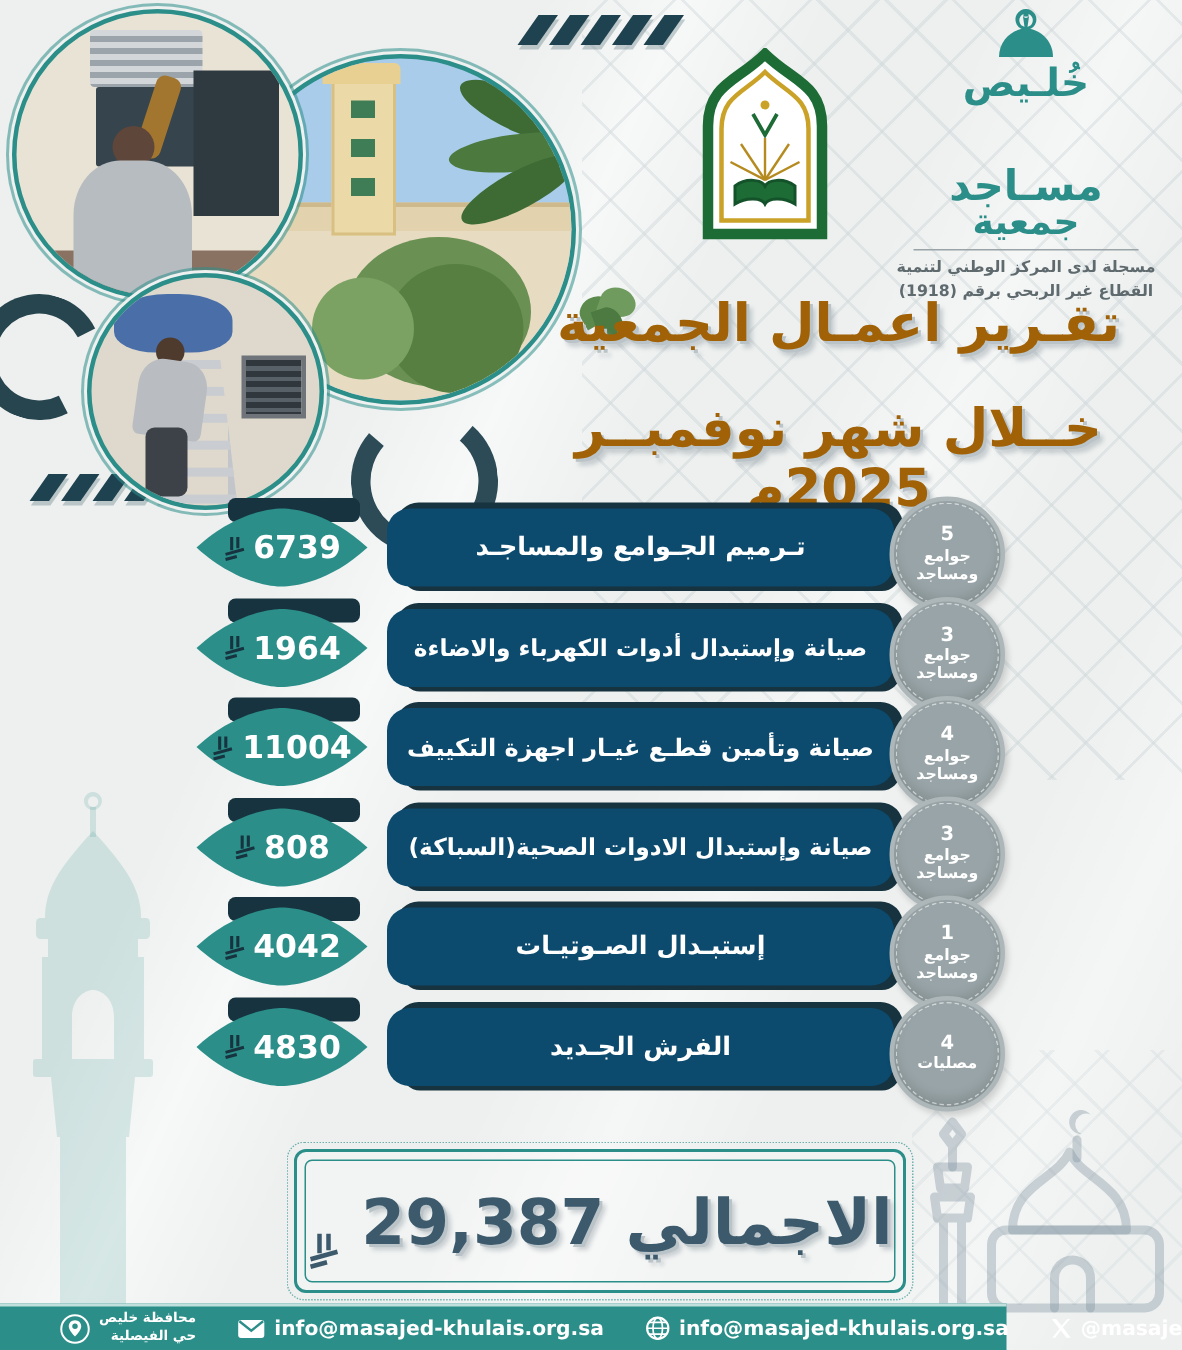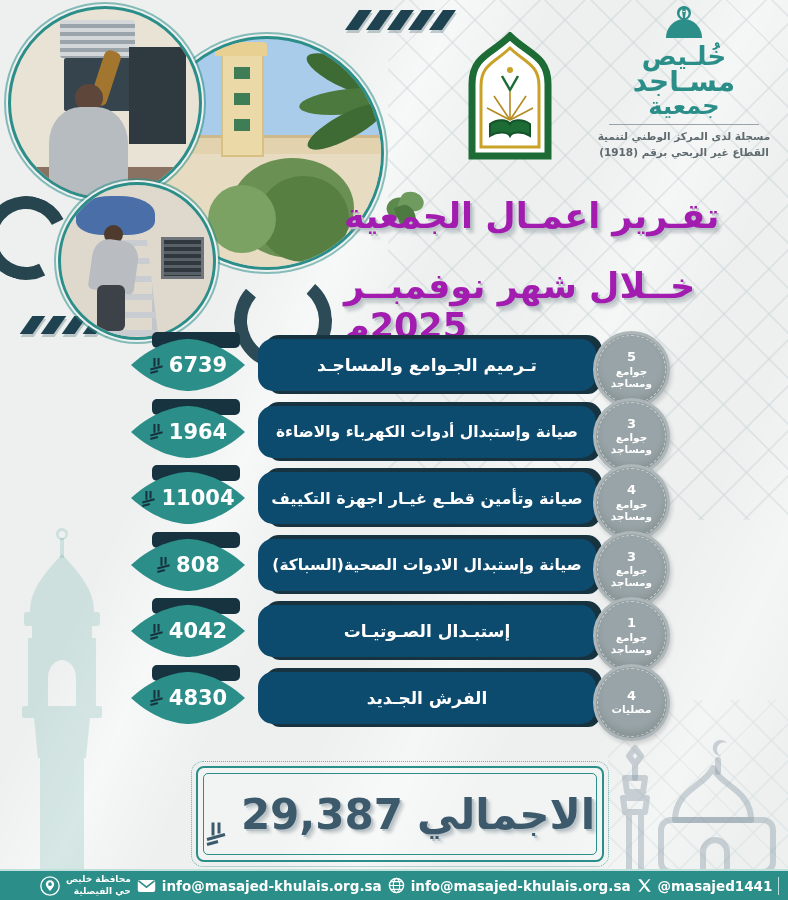--- a/index.html
+++ b/index.html
@@ -86,28 +86,28 @@
   .p3 .head{position:absolute;left:28%;top:26%;width:13%;height:13%;background:#4f3a2e;border-radius:50%;}
   .p3 .body{position:absolute;left:20%;top:36%;width:30%;height:34%;background:#b9bdc1;border-radius:35% 35% 10% 10%;transform:rotate(8deg);}
   .p3 .legs{position:absolute;left:24%;top:66%;width:18%;height:30%;background:#3c4248;border-radius:6px;}
 
   
   .ministry{position:absolute;left:462px;top:32px;width:96px;height:132px;}
   
   .assoc{position:absolute;left:596px;top:6px;width:176px;height:172px;text-align:center;}
   .assoc .cal{color:#2b8e89;font-weight:bold;line-height:.95;direction:rtl;}
   .assoc .cal .l1{font-size:26px;letter-spacing:2px;}
-  .assoc .cal .l2{font-size:28px;}
+  .assoc .cal .l2{font-size:28px;margin-top:42px;}
   .assoc .cal .l3{font-size:24px;}
   .assoc .divider{width:150px;height:1px;background:#9aa4a8;margin:6px auto 4px;}
   .assoc .reg{color:#5f6a6f;font-size:10.5px;font-weight:bold;direction:rtl;line-height:1.5;}
 
   
-  .title{position:absolute;right:14px;top:196px;width:430px;text-align:left;direction:rtl;
-    color:#a21caf;font-weight:bold;
+  .title{position:absolute;right:14px;top:196px;width:430px;text-align:center;direction:rtl;
+    color:#a16207;font-weight:bold;
     text-shadow:2px 2px 0 #bac3c8,4px 5px 3px rgba(140,150,158,.4);}
   .title .t1{font-size:35px;letter-spacing:1px;}
   .title .t2{font-size:35px;margin-top:30px;letter-spacing:1px;}
 
   
   .rows{position:absolute;left:0;top:333px;width:788px;}
   .row{position:relative;height:66.5px;}
   .bar{position:absolute;left:258px;top:6px;width:338px;height:52px;background:#0c4a6e;border-radius:15px;
     box-shadow:6px -4px 0 #16333f,7px 6px 0 -3px #16333f;
     display:flex;align-items:center;justify-content:center;}
@@ -127,22 +127,22 @@
   
   .total{position:absolute;left:196px;top:766px;width:404px;height:92px;border:2.5px solid #2b8e89;border-radius:8px;
     background:rgba(255,255,255,.25);display:flex;align-items:center;justify-content:center;gap:14px;direction:rtl;}
   .total::before{content:'';position:absolute;inset:5px;border:1.5px solid #2b8e89;border-radius:5px;}
   .total::after{content:'';position:absolute;inset:-7px;border:1.5px dotted rgba(43,142,137,.65);border-radius:12px;}
   .total .txt{color:#3c5a6c;font-weight:bold;font-size:42px;
     text-shadow:2px 2px 0 #bac3c8,4px 4px 3px rgba(140,150,158,.4);}
   .total .riyal-big{align-self:flex-end;margin-bottom:14px;}
 
   
-  .footer{position:absolute;left:0;bottom:0;width:788px;height:31px;background:#2b8e89;border-top:2px solid #bfe0dc;
-    display:flex;align-items:center;color:#fff;font-weight:bold;font-size:13.5px;gap:6px;padding:0 6px;box-sizing:border-box;}
+  .footer{position:absolute;left:0;bottom:0;width:671px;height:31px;background:#2b8e89;border-top:2px solid #bfe0dc;
+    display:flex;align-items:center;color:#fff;font-weight:bold;font-size:13.5px;gap:27px;padding:0 6px;box-sizing:border-box;}
   .footer .grp{display:flex;align-items:center;gap:6px;white-space:nowrap;}
   .footer .loc{font-size:9px;line-height:1.25;direction:rtl;text-align:right;}
   .footer .sep{width:1px;height:18px;background:rgba(255,255,255,.7);}
 
   
   .minaret-sil{position:absolute;left:8px;top:528px;pointer-events:none;}
   .mosque-outline{position:absolute;right:0px;bottom:22px;pointer-events:none;}
 </style>
 </head>
 <body>

